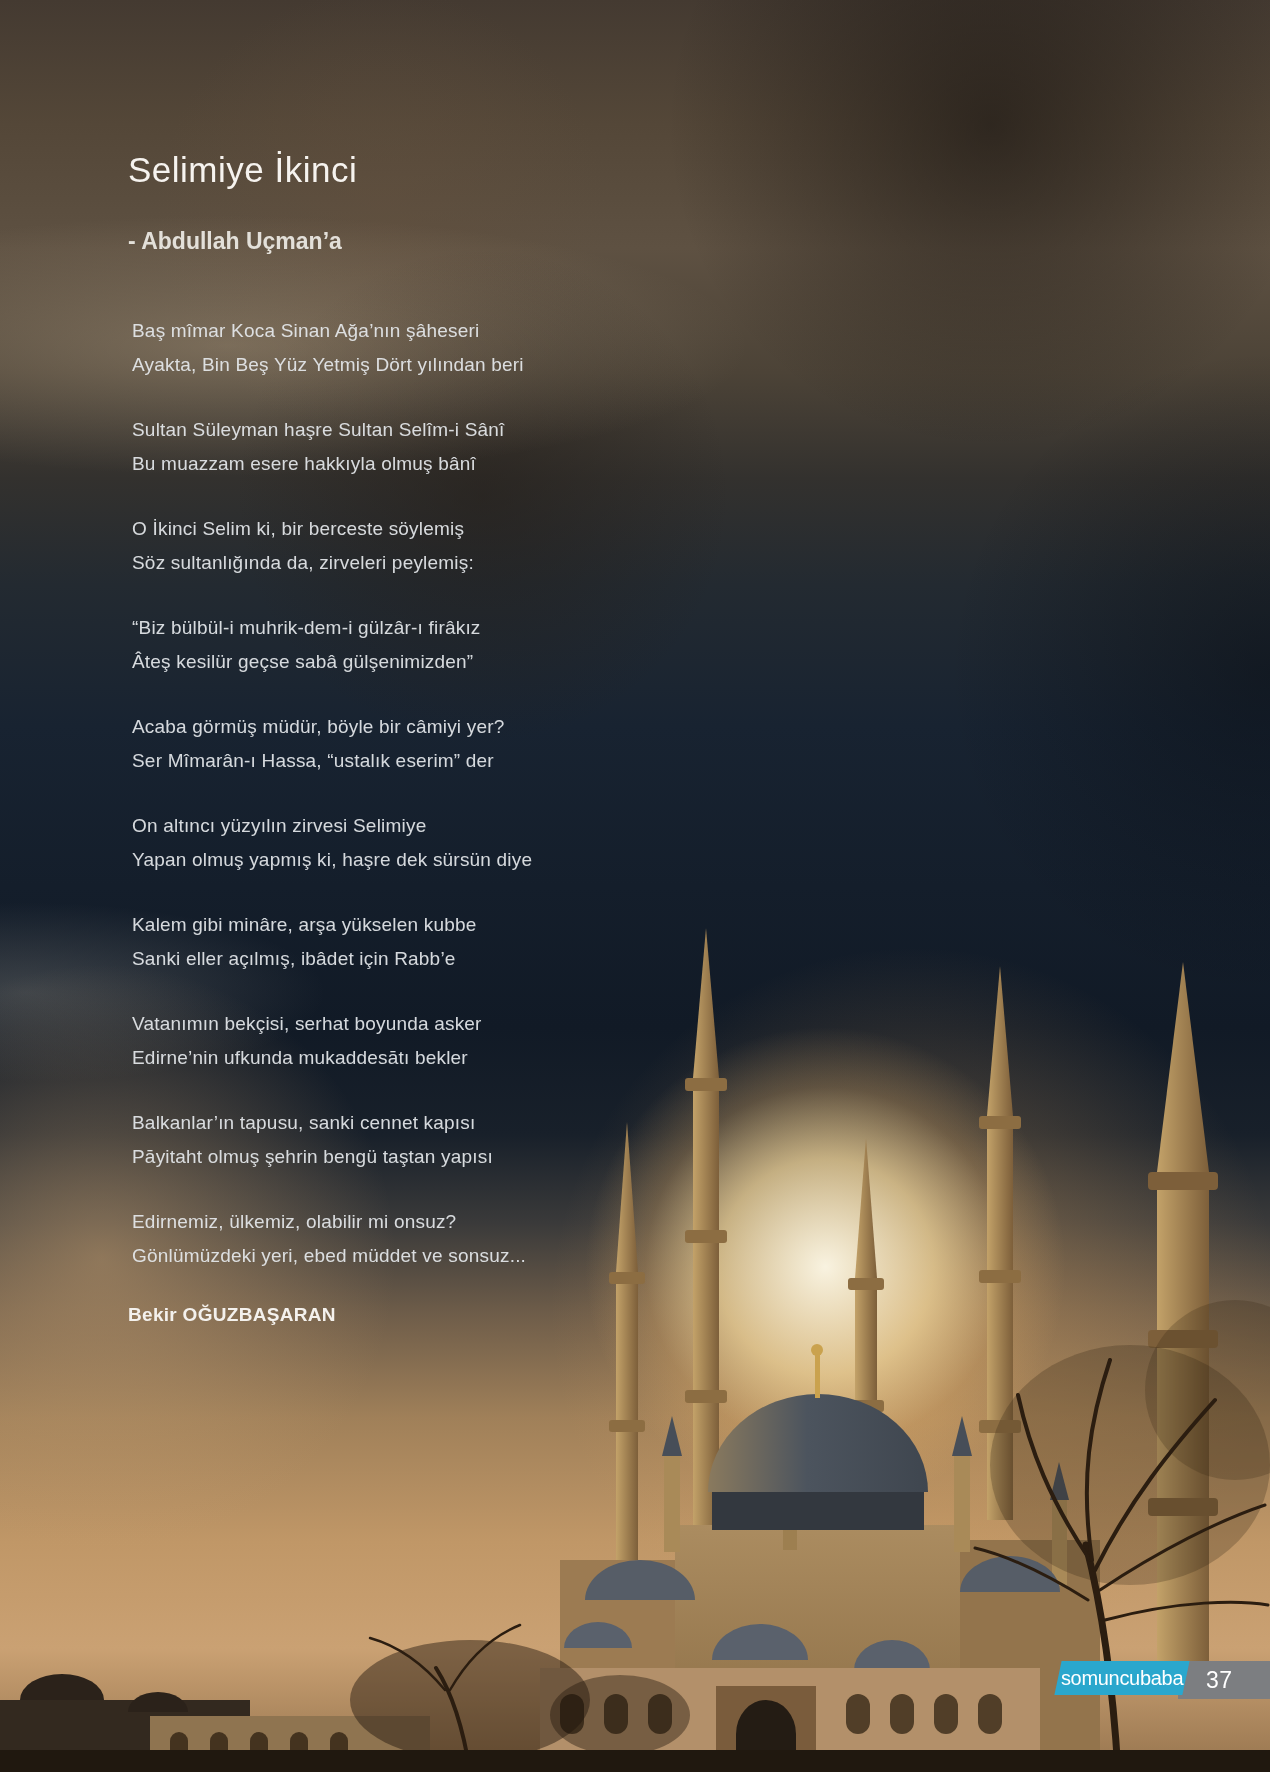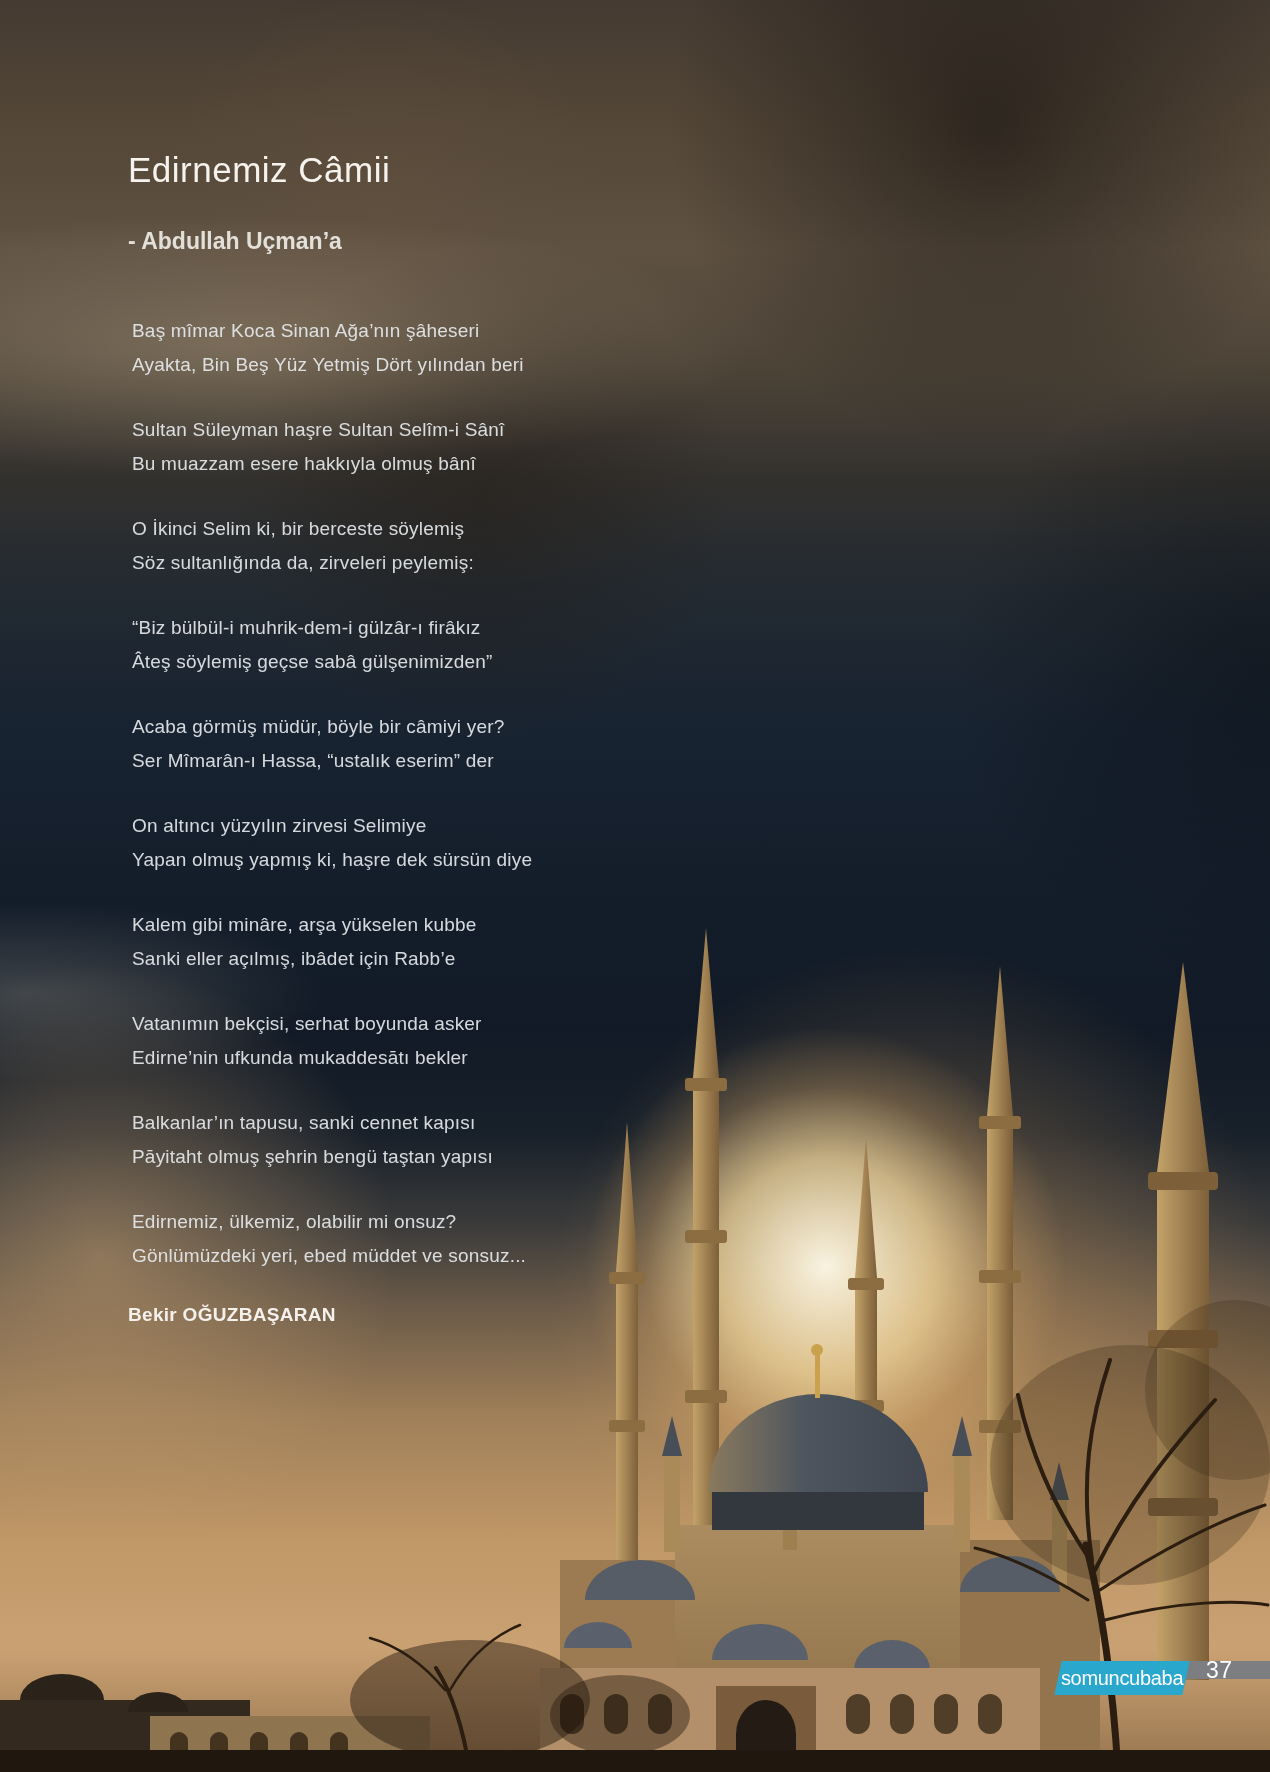--- a/index.html
+++ b/index.html
@@ -47,21 +47,21 @@
     font-size:19px;line-height:34px;letter-spacing:0.2px;
     color:rgba(230,233,237,0.92);font-weight:300;
     white-space:nowrap;
   }
   .author{
     margin-top:30px;font-size:19px;font-weight:bold;
     color:#f4f1ed;letter-spacing:0.3px;
   }
   
   .page-num-box{
-    position:absolute;left:1178px;top:1661px;width:92px;height:18px;
+    position:absolute;left:1178px;top:1661px;width:92px;height:38px;
     display:flex;align-items:center;justify-content:flex-start;
     padding-left:28px;box-sizing:border-box;
     color:#ffffff;font-size:23px;letter-spacing:0.5px;
   }
   .brand-badge{
     position:absolute;left:1058px;top:1661px;width:128px;height:34px;
     transform:skewX(-12deg);
     display:flex;align-items:center;justify-content:center;
   }
   .brand-text{
@@ -200,38 +200,38 @@
       <path d="M470 1772 C462 1720 450 1690 436 1668" stroke-width="4"></path>
       <path d="M445 1690 C420 1660 395 1645 370 1638" stroke-width="2.5"></path>
       <path d="M450 1690 C470 1655 495 1635 520 1625" stroke-width="2.5"></path>
       <ellipse cx="620" cy="1715" rx="70" ry="40" fill="rgba(30,20,10,0.4)" stroke="none"></ellipse>
     </g>
 
     <rect x="0" y="1750" width="1270" height="22" fill="#20180f"></rect>
   </svg>
 
   <div class="poem">
-    <h1 class="poem-title">Edirnemiz Câmii</h1>
+    <h1 class="poem-title">Selimiye İkinci</h1>
     <div class="dedication">- Abdullah Uçman’a</div>
 
     <div class="stanza">
       <div class="line">Baş mîmar Koca Sinan Ağa’nın şâheseri</div>
       <div class="line">Ayakta, Bin Beş Yüz Yetmiş Dört yılından beri</div>
     </div>
     <div class="stanza">
       <div class="line">Sultan Süleyman haşre Sultan Selîm-i Sânî</div>
       <div class="line">Bu muazzam esere hakkıyla olmuş bânî</div>
     </div>
     <div class="stanza">
       <div class="line">O İkinci Selim ki, bir berceste söylemiş</div>
       <div class="line">Söz sultanlığında da, zirveleri peylemiş:</div>
     </div>
     <div class="stanza">
       <div class="line">“Biz bülbül-i muhrik-dem-i gülzâr-ı firâkız</div>
-      <div class="line">Âteş söylemiş geçse sabâ gülşenimizden”</div>
+      <div class="line">Âteş kesilür geçse sabâ gülşenimizden”</div>
     </div>
     <div class="stanza">
       <div class="line">Acaba görmüş müdür, böyle bir câmiyi yer?</div>
       <div class="line">Ser Mîmarân-ı Hassa, “ustalık eserim” der</div>
     </div>
     <div class="stanza">
       <div class="line">On altıncı yüzyılın zirvesi Selimiye</div>
       <div class="line">Yapan olmuş yapmış ki, haşre dek sürsün diye</div>
     </div>
     <div class="stanza">

